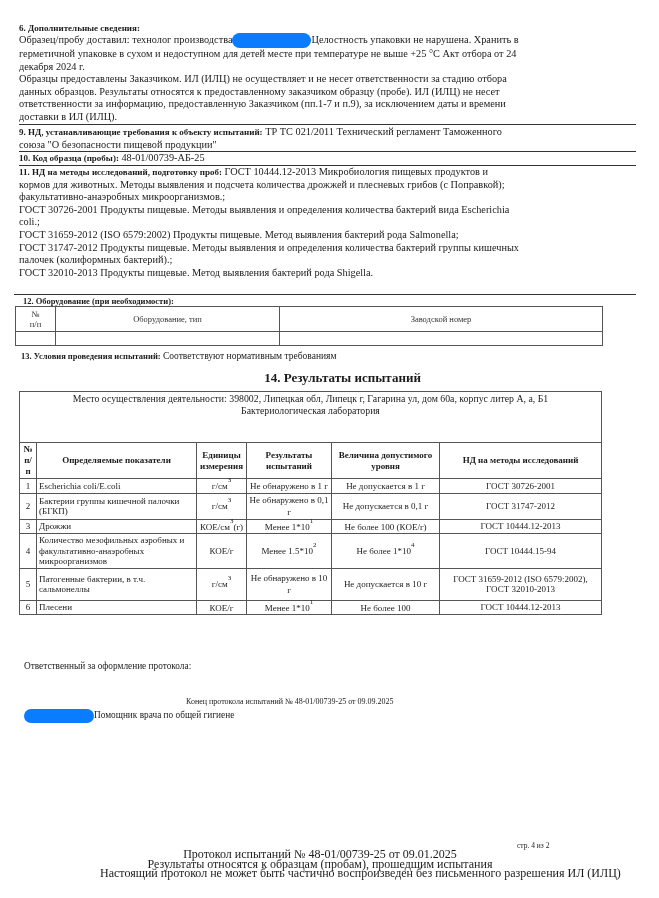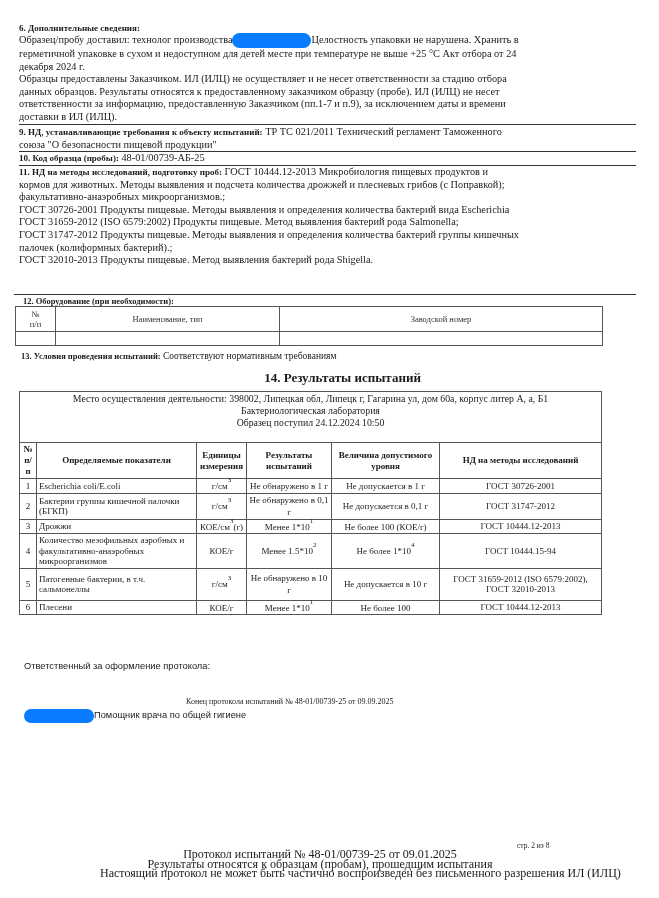--- a/index.html
+++ b/index.html
@@ -46,53 +46,53 @@
 <div class="abs txt" style="left:19px; top:152px; white-space:nowrap;">
   <span class="b" style="font-size:9px;">10. Код образца (пробы):</span> <span>48-01/00739-АБ-25</span>
 </div>
 <div class="hr" style="left:19px; top:165px; width:617px;"></div>
 
 <div class="abs txt" style="left:19px; top:166px; width:630px;">
   <div style="white-space:nowrap;"><span class="b" style="font-size:9px;">11. НД на методы исследований, подготовку проб:</span> <span>ГОСТ 10444.12-2013 Микробиология пищевых продуктов и</span></div>
   <div style="white-space:nowrap;">кормов для животных. Методы выявления и подсчета количества дрожжей и плесневых грибов (с Поправкой);</div>
   <div style="white-space:nowrap;">факультативно-анаэробных микроорганизмов.;</div>
   <div style="white-space:nowrap;">ГОСТ 30726-2001 Продукты пищевые. Методы выявления и определения количества бактерий вида Escherichia</div>
+  <div style="white-space:nowrap;">coli.;</div>
   <div style="white-space:nowrap;">ГОСТ 31659-2012 (ISO 6579:2002) Продукты пищевые. Метод выявления бактерий рода Salmonella;</div>
   <div style="white-space:nowrap;">ГОСТ 31747-2012 Продукты пищевые. Методы выявления и определения количества бактерий группы кишечных</div>
   <div style="white-space:nowrap;">палочек (колиформных бактерий).;</div>
   <div style="white-space:nowrap;">ГОСТ 32010-2013 Продукты пищевые. Метод выявления бактерий рода Shigella.</div>
 </div>
 <div class="hr" style="left:14px; top:294px; width:622px;"></div>
 
 <div class="abs b" style="left:23px; top:296px; font-size:8.5px;">12. Оборудование (при необходимости):</div>
 <table class="abs eq" style="left:15px; top:306px; width:588px;">
   <tbody>
       <tr style="height:25px;">
     <td style="width:37px; line-height:10px;"><span>№</span><br><span>п/п</span></td>
-    <td style="width:221px;">Наименование, тип</td>
+    <td style="width:221px;">Оборудование, тип</td>
     <td>Заводской номер</td>
   </tr>
   <tr style="height:14px;">
     <td></td>
         <td></td>
         <td></td>
   </tr>
 </tbody>
   </table>
 
 <div class="abs" style="left:21px; top:351px; font-size:9.5px; white-space:nowrap;">
   <span class="b" style="font-size:8.5px;">13. Условия проведения испытаний:</span> <span>Соответствуют нормативным требованиям</span>
 </div>
 
 <div class="abs b" style="left:13px; width:659px; top:370px; text-align:center; font-size:13px;">14. Результаты испытаний</div>
 
 <div class="abs" style="left:19px; top:391px; width:581px; height:51px; border:1px solid #555; border-bottom:none; text-align:center; font-size:9.8px; line-height:12px; padding-top:1px;">
   <div style="white-space:nowrap;">Место осуществления деятельности: 398002, Липецкая обл, Липецк г, Гагарина ул, дом 60а, корпус литер А, а, Б1</div>
   <div>Бактериологическая лаборатория</div>
-  <div>Образец поступил 24.12.2024 10:50</div>
 </div>
 
 <table class="res">
   <thead>
     <tr style="height:27px;">
       <th style="width:12px;"><span>№ п/п</span></th>
       <th style="width:155px;">Определяемые показатели</th>
       <th style="width:45px;">Единицы измерения</th>
       <th style="width:80px;">Результаты испытаний</th>
       <th style="width:103px;">Величина допустимого уровня</th>
@@ -144,25 +144,25 @@
         <td><span>6</span></td>
         <td class="left"><span>Плесени</span></td>
         <td><span>КОЕ/г</span><sup></sup><span></span></td>
         <td><span>Менее 1*10</span><sup>1</sup></td>
         <td><span>Не более 100</span><sup></sup></td>
         <td><span>ГОСТ 10444.12-2013</span></td>
       </tr>
     </tbody>
 </table>
 
-<div class="abs" style="left:24px; top:660px; font-family:Liberation Sans, sans-serif; font-size:9.3px; line-height:13px;">
+<div class="abs" style="left:24px; top:660px; font-family:Liberation Serif, serif; font-size:9.3px; line-height:13px;">
   <div>Ответственный за оформление протокола:</div>
   <div style="white-space:nowrap;margin-top:36px;"><span class="redact" style="width:70px; height:14px; border-radius:7px;"></span><span>Помощник врача по общей гигиене</span></div>
 </div>
 
 <div class="abs" style="left:186px; top:697px; font-size:8px; white-space:nowrap;">Конец протокола испытаний № 48-01/00739-25 от 09.09.2025</div>
 
-<div class="abs" style="left:517px; top:841px; font-size:7.5px;">стр. 2 из 8</div>
+<div class="abs" style="left:517px; top:841px; font-size:7.5px;">стр. 4 из 2</div>
 <div class="abs" style="left:100px; top:850px; width:440px; text-align:center; font-size:12px; line-height:9.5px;">
   <div>Протокол испытаний № 48-01/00739-25 от 09.01.2025</div>
   <div>Результаты относятся к образцам (пробам), прошедшим испытания</div>
   <div style="white-space:nowrap;">Настоящий протокол не может быть частично воспроизведен без письменного разрешения ИЛ (ИЛЦ)</div>
 </div>
 
 </body></html>

